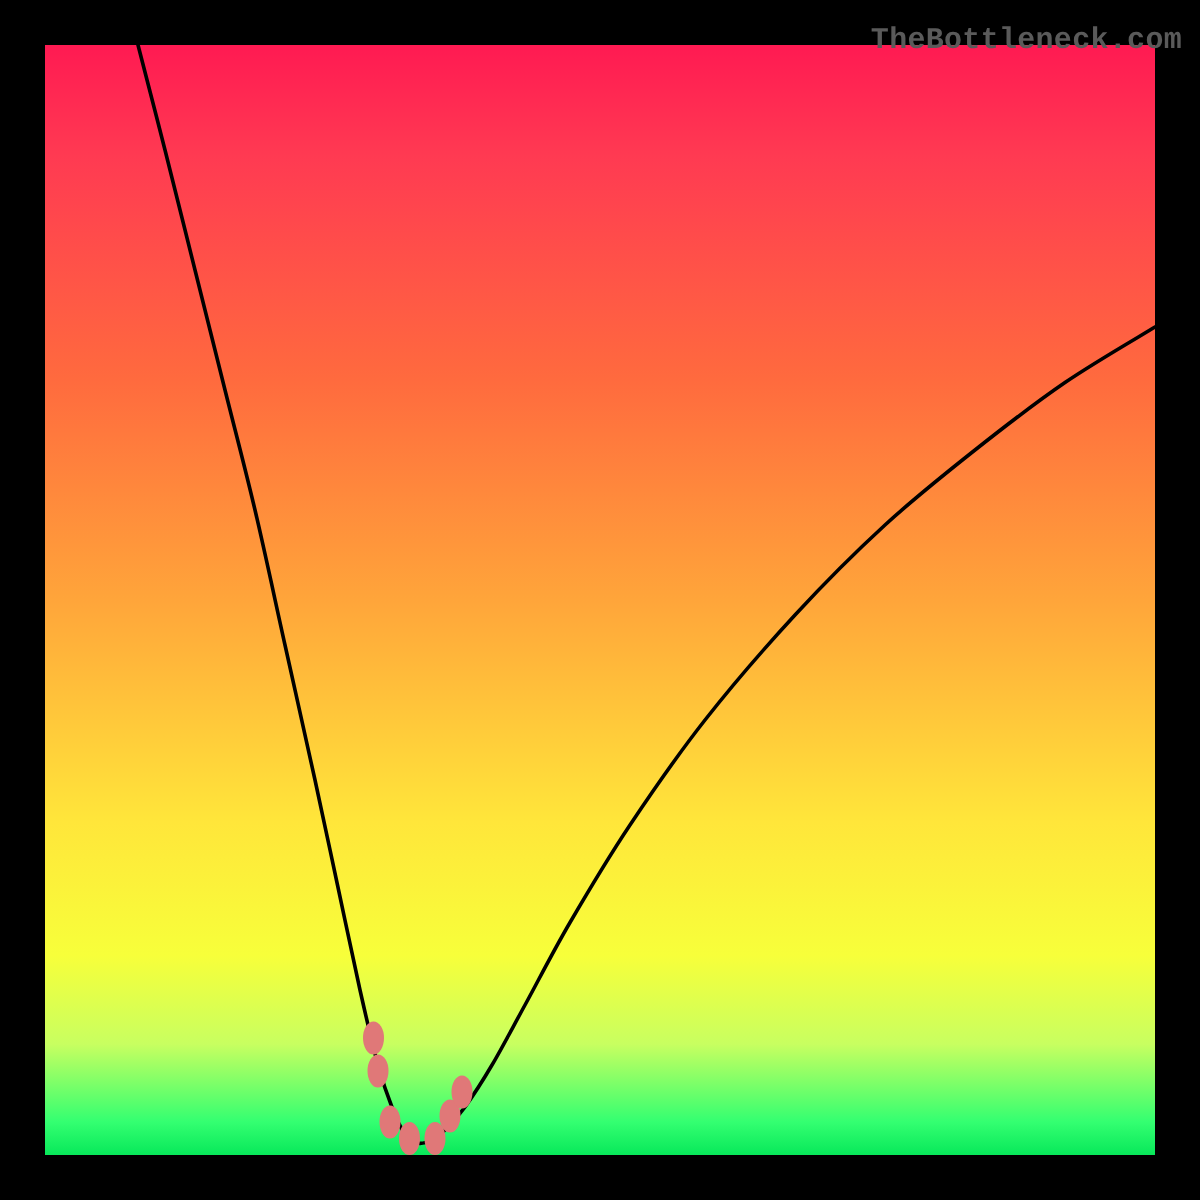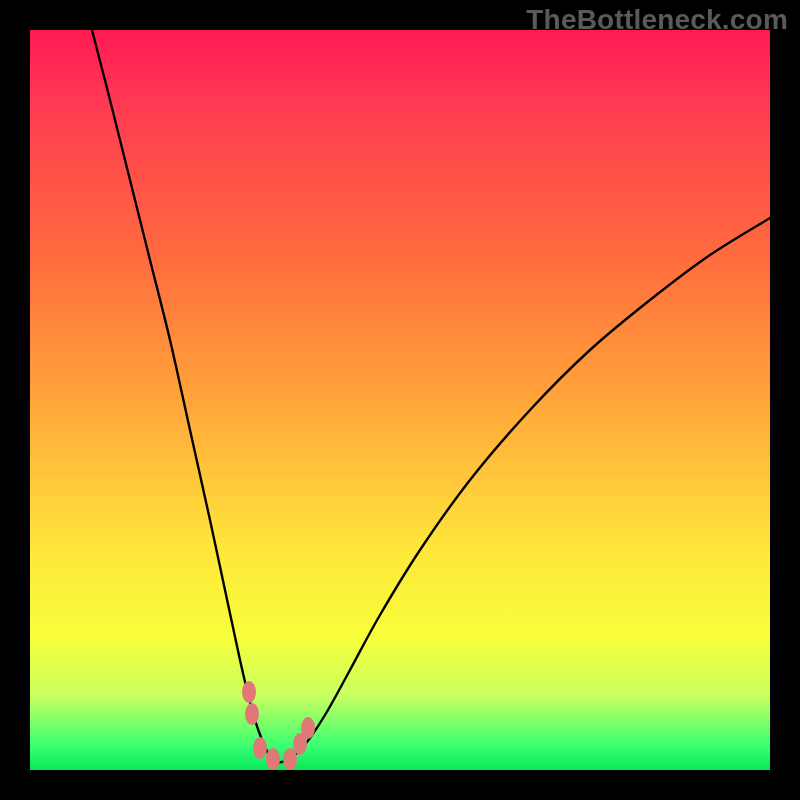--- a/index.html
+++ b/index.html
@@ -32,27 +32,28 @@
       #ffa53a 50%,
       #ffe63a 70%,
       #f7ff3a 82%,
       #c8ff60 90%,
       #34ff71 97%,
       #08e85a 100%
     );
   }
   .watermark {
     position: absolute;
-    top: 4px;
+    top: 16px;
     right: 12px;
-    font-size: 28px;
+    font-size: 20px;
     font-weight: 600;
     color: #5a5a5a;
     letter-spacing: 0.2px;
     user-select: none;
+    font-family: Liberation Mono, monospace;
   }
   svg.curve {
     position: absolute;
     left: 0;
     top: 0;
     width: 740px;
     height: 740px;
     overflow: visible;
   }
 </style>

